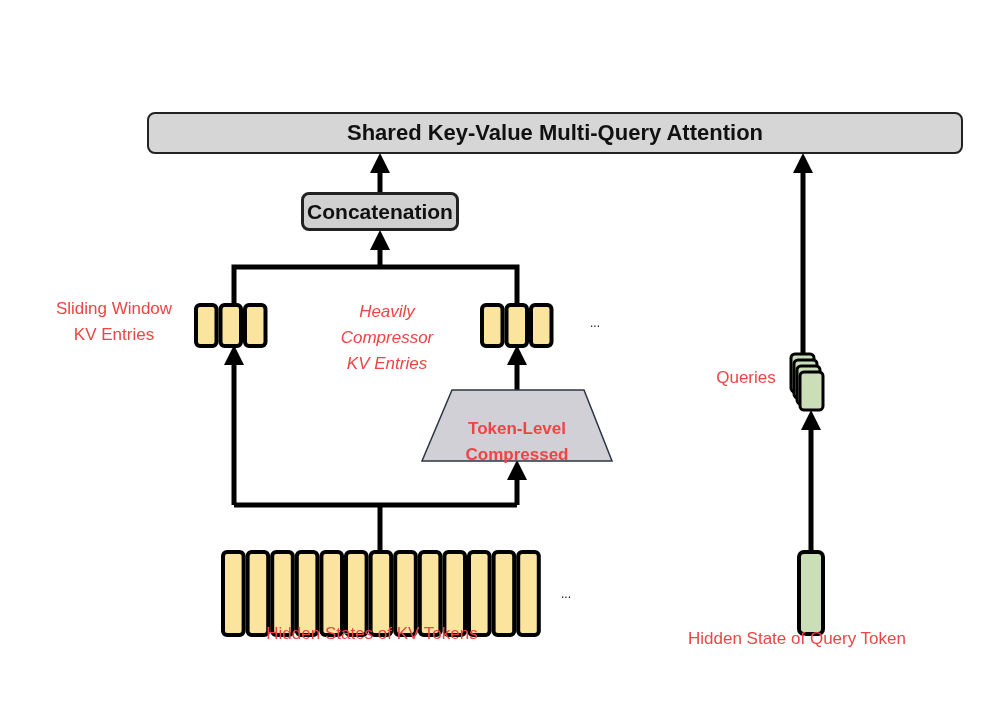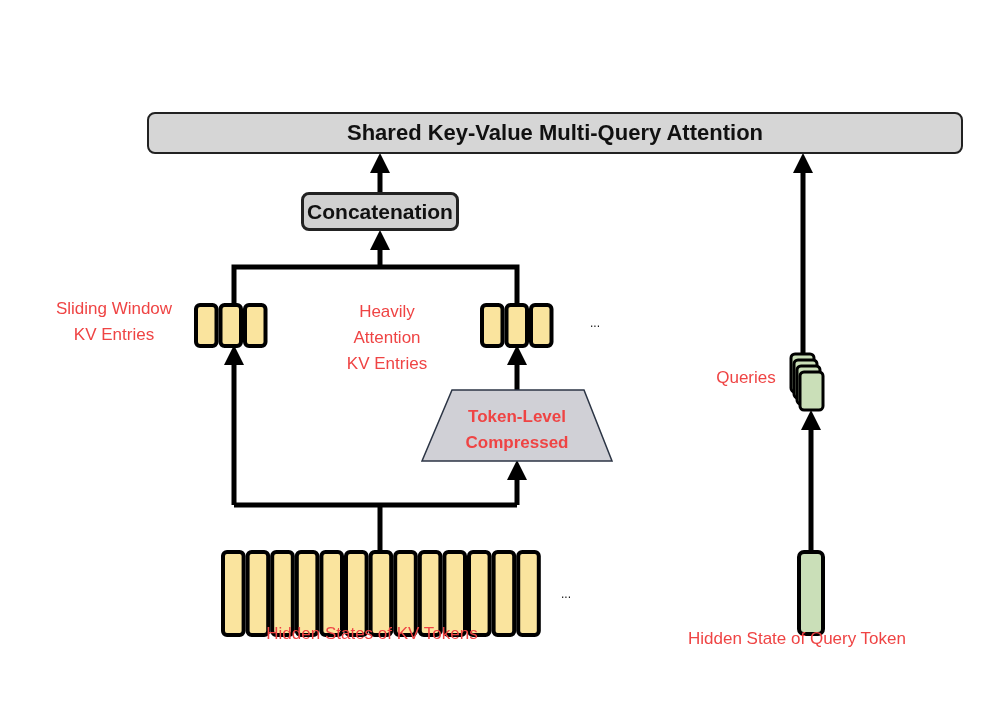--- a/index.html
+++ b/index.html
@@ -1,20 +1,20 @@
 <!DOCTYPE html>
 <html><head>
 <meta charset="utf-8">
 <style>
   html, body { margin: 0; padding: 0; background: #ffffff; }
   body { width: 1002px; height: 702px; position: relative; overflow: hidden;
          font-family: "Liberation Sans", "DejaVu Sans", sans-serif; }
   #diagram { position: absolute; left: 0; top: 0; width: 1002px; height: 702px; }
   .lbl { position: absolute; color: #ef4444; font-size: 17px; text-align: center; line-height: 26px; white-space: nowrap; }
-  .bold { font-weight: bold; }
+  .bold { font-weight: bold; margin-top: 12px; }
   .box { position: absolute; box-sizing: border-box; display: flex; align-items: center; justify-content: center; font-weight: bold; color: #111; }
   #attn-box { left: 147px; top: 112px; width: 816px; height: 42px; background: #d6d6d6;
               border: 2px solid #222; border-radius: 8px; font-size: 22px; }
   #concat-box { left: 301px; top: 192px; width: 158px; height: 39px; background: #d0d0d0;
                 border: 3px solid #222; border-radius: 8px; font-size: 21px; }
   .ellipsis { position: absolute; font-size: 12px; color: #111; }
 </style>
 </head>
 <body>
 
@@ -83,23 +83,23 @@
 <div class="lbl bold" style="left:432px; top:404px; width:170px; font-size:17px;">
   <div>Token-Level</div>
   <div>Compressed</div>
 </div>
 
 <div class="lbl" style="left:34px; top:296px; width:160px;">
   <div>Sliding Window</div>
   <div>KV Entries</div>
 </div>
 
-<div class="lbl" style="left:312px; top:299px; width:150px;">
+<div class="lbl" style="left:312px; top:299px; width:150px;font-style:italic;">
   <div>Heavily</div>
-  <div>Attention</div>
+  <div>Compressor</div>
   <div>KV Entries</div>
 </div>
 
 <div class="lbl" style="left:706px; top:365px; width:80px;">Queries</div>
 <div class="lbl" style="left:222px; top:621px; width:300px;">Hidden States of KV Tokens</div>
 <div class="lbl" style="left:652px; top:626px; width:290px;">Hidden State of Query Token</div>
 
 <div class="ellipsis" style="left:590px; top:316px;">...</div>
 <div class="ellipsis" style="left:561px; top:587px;">...</div>
 

